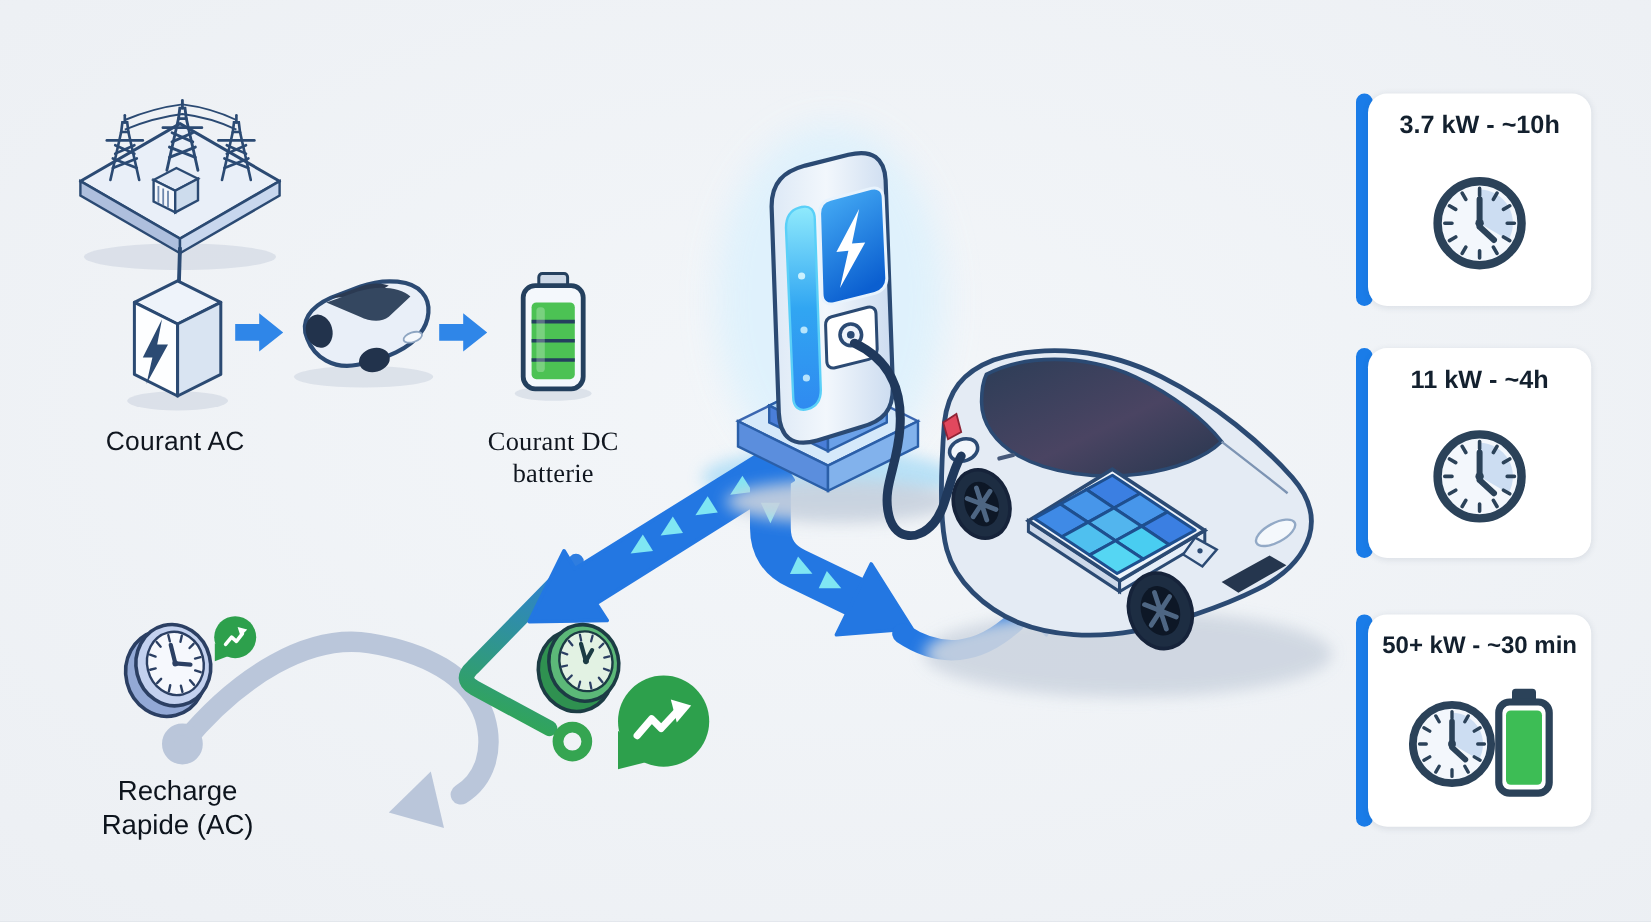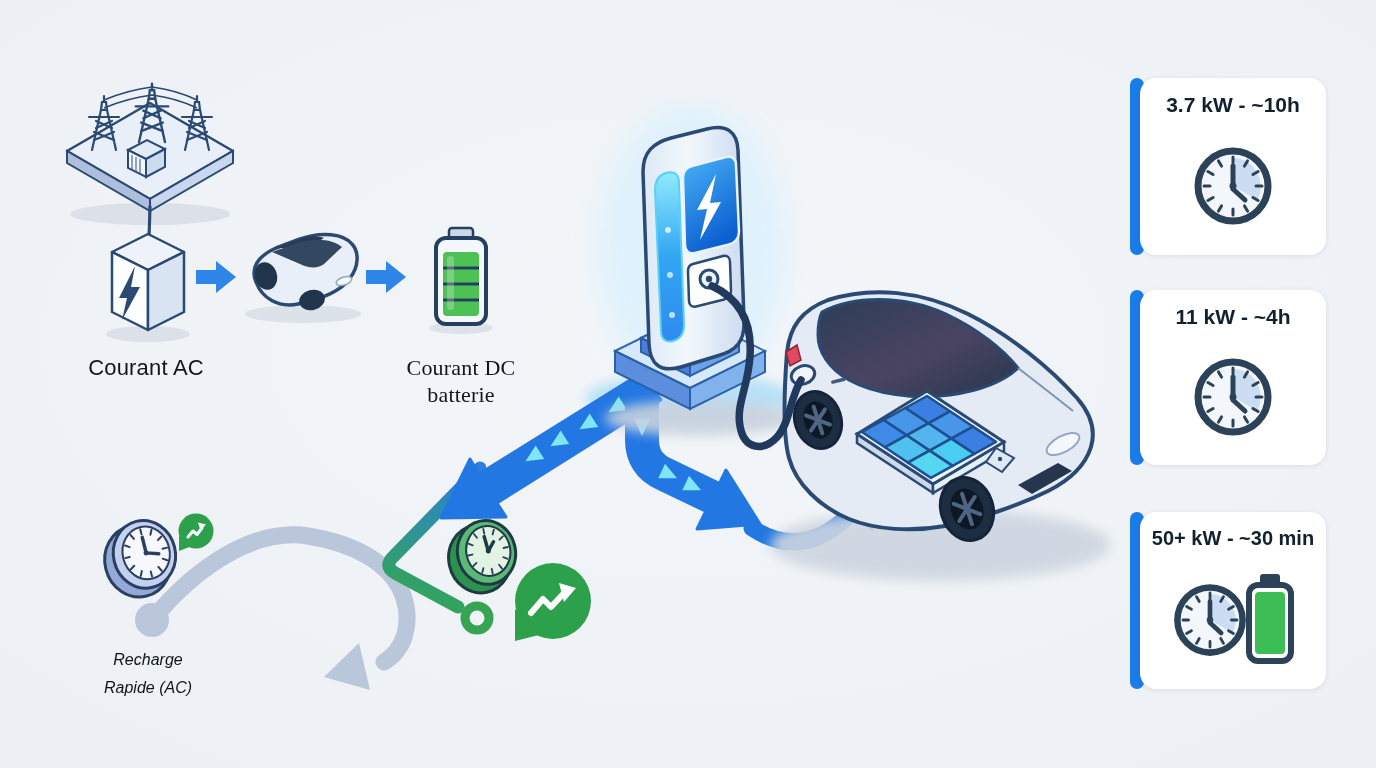--- a/index.html
+++ b/index.html
@@ -4,22 +4,22 @@
 <style>
   html,body{margin:0;padding:0;background:#dfe3e9;}
   .canvas{
     position:relative;width:1376px;height:768px;overflow:hidden;
     background:radial-gradient(120% 120% at 50% 45%, #f3f6f9 0%, #edf0f4 55%, #e7ebf0 100%);
     font-family:"Liberation Sans", sans-serif;
   }
   .scene{position:absolute;left:0;top:0;}
   .step-label{position:absolute;width:200px;text-align:center;font-size:22px;line-height:27px;
     font-weight:500;color:#10161f;letter-spacing:.2px;margin-top:16px;}
-  .mode-label{position:absolute;width:232px;text-align:center;font-size:16px;line-height:27.5px;
-    font-weight:500;color:#0d141d;font-style:italic;}
+  .mode-label{position:absolute;width:232px;text-align:center;font-size:23px;line-height:27.5px;
+    font-weight:500;color:#0d141d;}
   .speed-card{position:absolute;left:1130px;width:196px;}
   .speed-card .bar{position:absolute;left:0;top:0;bottom:0;width:14px;border-radius:8px;background:#1a7ce8;}
   .speed-card .cbody{position:absolute;left:10px;right:0;top:0;bottom:0;background:#ffffff;border-radius:16px;
     box-shadow:0 1px 5px rgba(40,60,90,.10);display:flex;flex-direction:column;align-items:center;}
   .speed-card .ctitle{margin-top:15px;font-weight:bold;font-size:21px;color:#13202e;white-space:nowrap;}
   .speed-card .ctitle.small{font-size:20px;}
   .speed-card .cicons{flex:1;display:flex;align-items:center;justify-content:center;}
   .speed-card .batt{margin-left:-8px;position:relative;}
 </style>
 </head>

